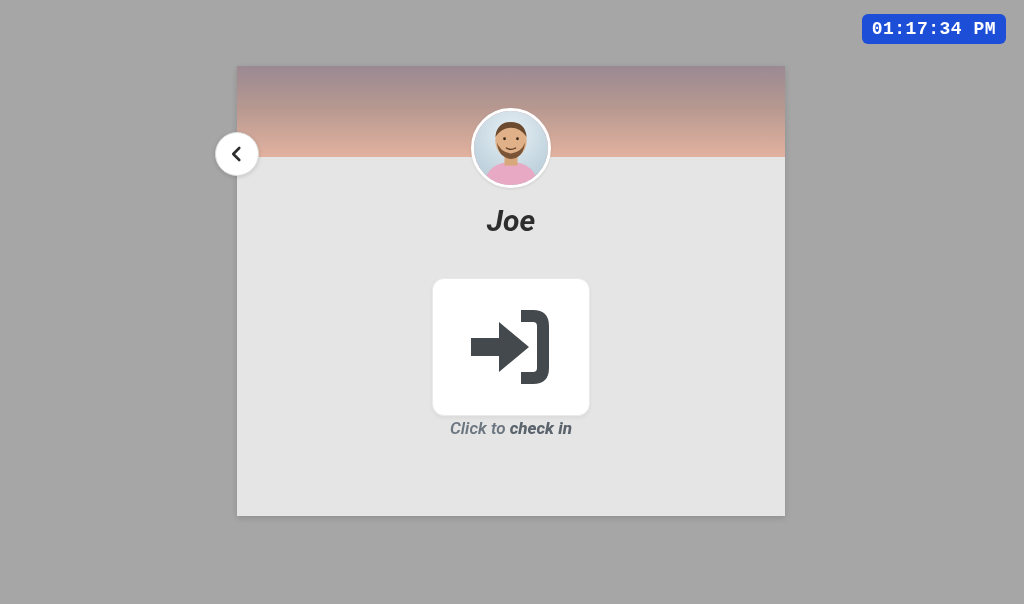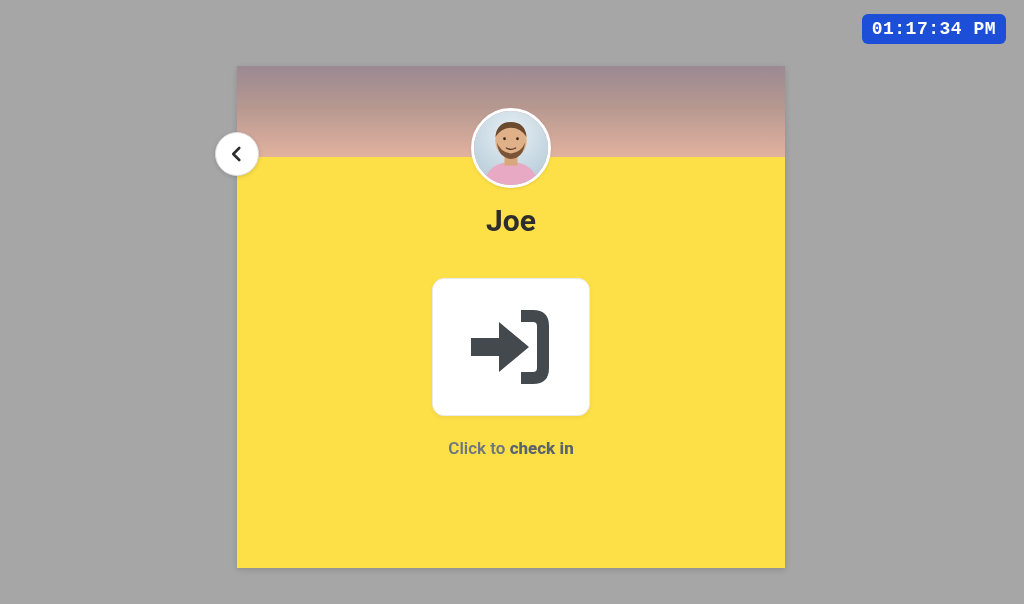--- a/index.html
+++ b/index.html
@@ -26,23 +26,24 @@
       font-size: 18px;
       padding: 5px 10px;
       border-radius: 6px;
       letter-spacing: 0.5px;
     }
     .card {
       position: absolute;
       top: 66px;
       left: 237px;
       width: 548px;
-      height: 502px;
-      background: #fde047;
+      height: 450px;
+      background: #e5e5e5;
       box-shadow: 0 2px 6px rgba(0,0,0,0.15);
+      font-style: italic;
     }
     .card-header {
       width: 100%;
       height: 91px;
       background: linear-gradient(180deg, #9b8993 0%, #b69890 45%, #e2b29f 100%);
       position: relative;
     }
     .back-button {
       position: absolute;
       top: 66px;
@@ -109,21 +110,21 @@
       align-items: center;
       justify-content: center;
       cursor: pointer;
       box-shadow: 0 2px 4px rgba(0,0,0,0.05);
     }
     .check-button svg {
       width: 100px;
       height: 90px;
     }
     .check-label {
-      margin-top: 22px;
+      margin-top: 2px;
       font-size: 17px;
       color: #6c7680;
       font-weight: 600;
     }
     .check-label .bold {
       font-weight: 800;
       color: #5b646d;
     }
   </style>
 </head>

